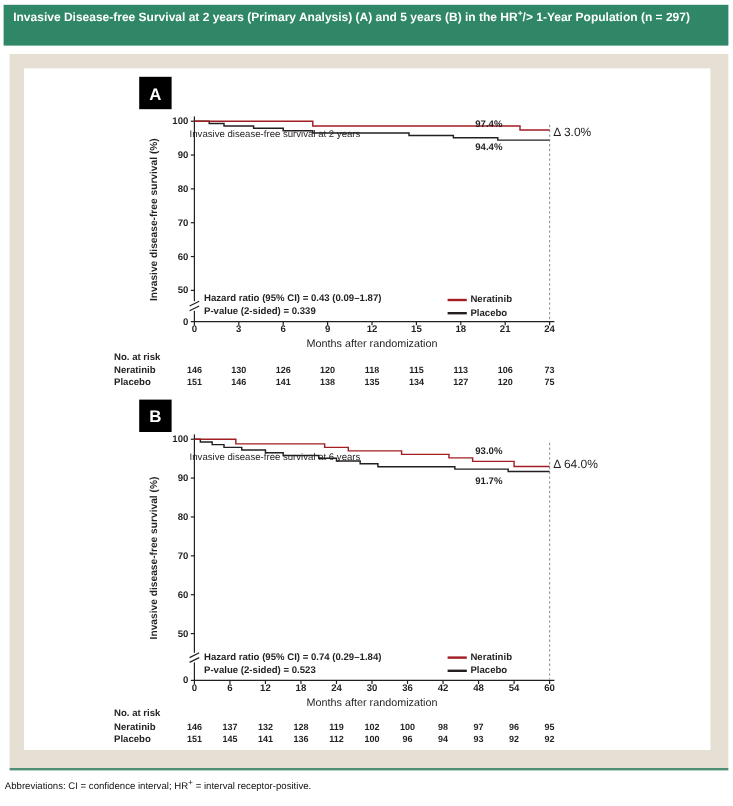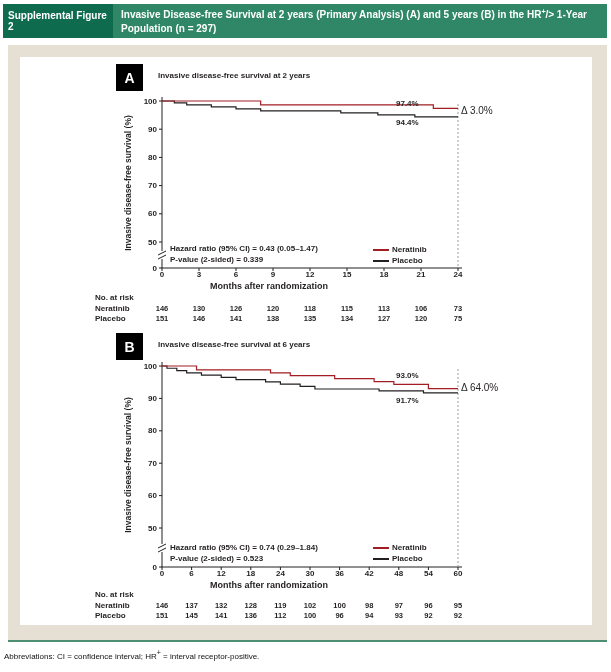--- a/index.html
+++ b/index.html
@@ -10,40 +10,39 @@
   #header{left:3px;top:4px;width:604px;height:34px;display:flex;}
   #header .cell-label{width:110px;background:#0f6b4e;color:#fff;font-size:10px;font-weight:bold;display:flex;align-items:center;padding-left:5px;box-sizing:border-box;}
   #header .cell-title{flex:1;background:#2f8767;color:#fff;font-size:10px;font-weight:bold;padding:3px 8px;line-height:1.4;box-sizing:border-box;}
   sup{font-size:7px;}
   
   #frame{left:8px;top:45px;width:599px;height:595px;background:#e5e0d3;}
   #white{left:20px;top:57px;width:572px;height:568px;background:#fff;}
   #greenline{left:8px;top:640px;width:599px;height:2px;background:#4e8f73;}
   
   .marker{width:27px;height:27px;background:#000;color:#fff;font-weight:bold;font-size:14px;display:flex;align-items:center;justify-content:center;}
-  .ptitle{font-size:8px;font-weight:bold;color:#231f20;}
+  .ptitle{font-size:8px;font-weight:normal;color:#231f20;margin-top:36px;}
   .ylabel{font-size:8.5px;font-weight:bold;color:#231f20;width:170px;text-align:center;transform:rotate(-90deg);}
-  .xlabel{font-size:9px;font-weight:bold;color:#231f20;width:200px;}
+  .xlabel{font-size:9px;font-weight:normal;color:#231f20;width:200px;text-align:center;}
   .stat{font-size:8px;font-weight:bold;color:#231f20;}
   .legend-label{font-size:8px;font-weight:bold;color:#231f20;}
   .legend-line{width:16px;height:2px;}
   .endlabel{font-size:8px;font-weight:bold;color:#231f20;width:60px;text-align:left;}
   .delta{font-size:10px;font-weight:normal;color:#231f20;}
   .risklabel{font-size:8px;font-weight:bold;color:#231f20;}
   #footer{left:4px;top:649px;font-size:8px;color:#111;}
   #chart-svg{left:0;top:0;pointer-events:none;}
   #chart-svg text{font-family:"Liberation Sans",sans-serif;font-weight:bold;fill:#231f20;}
 </style>
 </head>
 <body>
 
 <div id="page">
 
   <div id="header" class="abs">
-    <div class="cell-label">Supplemental Figure 2</div>
     <div class="cell-title"><span>Invasive Disease-free Survival at 2 years (Primary Analysis) (A) and 5 years (B) in the HR</span><sup>+</sup><span>/&gt; 1-Year Population (n = 297)</span></div>
   </div>
 
   <div id="frame" class="abs"></div>
   <div id="white" class="abs"></div>
   <div id="greenline" class="abs"></div>
 
   <svg id="chart-svg" class="abs" width="611" height="672">
       <line x1="162" y1="97" x2="162" y2="268" stroke="#231f20" stroke-width="1"></line>
       <line x1="161.5" y1="268" x2="462" y2="268" stroke="#231f20" stroke-width="1"></line>
@@ -168,21 +167,21 @@
       <text x="369.2" y="618" text-anchor="middle" font-size="7.5">94</text>
       <text x="398.8" y="618" text-anchor="middle" font-size="7.5">93</text>
       <text x="428.4" y="618" text-anchor="middle" font-size="7.5">92</text>
       <text x="458" y="618" text-anchor="middle" font-size="7.5">92</text>
     </svg>
 
   <div class="abs marker" style="left:116px;top:64px">A</div>
   <div class="abs ptitle" style="left:158px;top:71px">Invasive disease-free survival at 2 years</div>
   <div class="abs ylabel" style="left:43px;top:178px">Invasive disease-free survival (%)</div>
   <div class="abs xlabel" style="left:210px;top:281px">Months after randomization</div>
-  <div class="abs stat" style="left:170px;top:244px">Hazard ratio (95% CI) = 0.43 (0.05–1.47)</div>
+  <div class="abs stat" style="left:170px;top:244px">Hazard ratio (95% CI) = 0.43 (0.09–1.87)</div>
   <div class="abs stat" style="left:170px;top:255px">P-value (2-sided) = 0.339</div>
   <div class="abs legend-line" style="left:373px;top:249px;background:#a21e23"></div>
   <div class="abs legend-label" style="left:392px;top:245px">Neratinib</div>
   <div class="abs legend-line" style="left:373px;top:260px;background:#231f20"></div>
   <div class="abs legend-label" style="left:392px;top:256px">Placebo</div>
   <div class="abs endlabel" style="left:396px;top:99px">97.4%</div>
   <div class="abs delta" style="left:461px;top:105px">Δ 3.0%</div>
   <div class="abs endlabel" style="left:396px;top:118px">94.4%</div>
   <div class="abs risklabel" style="left:95px;top:293px">No. at risk</div>
   <div class="abs risklabel" style="left:95px;top:304px">Neratinib</div>

